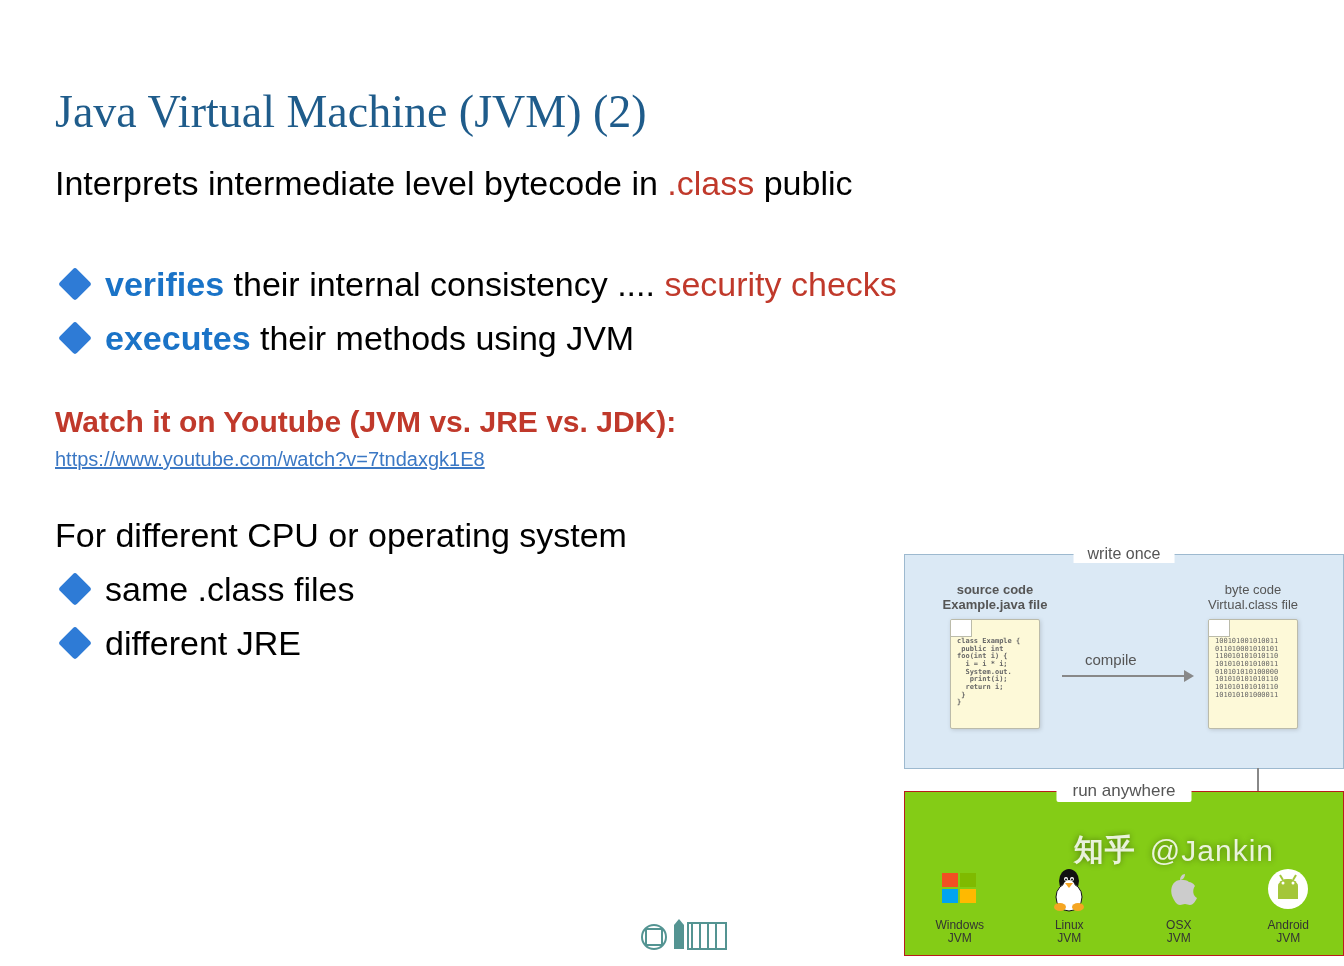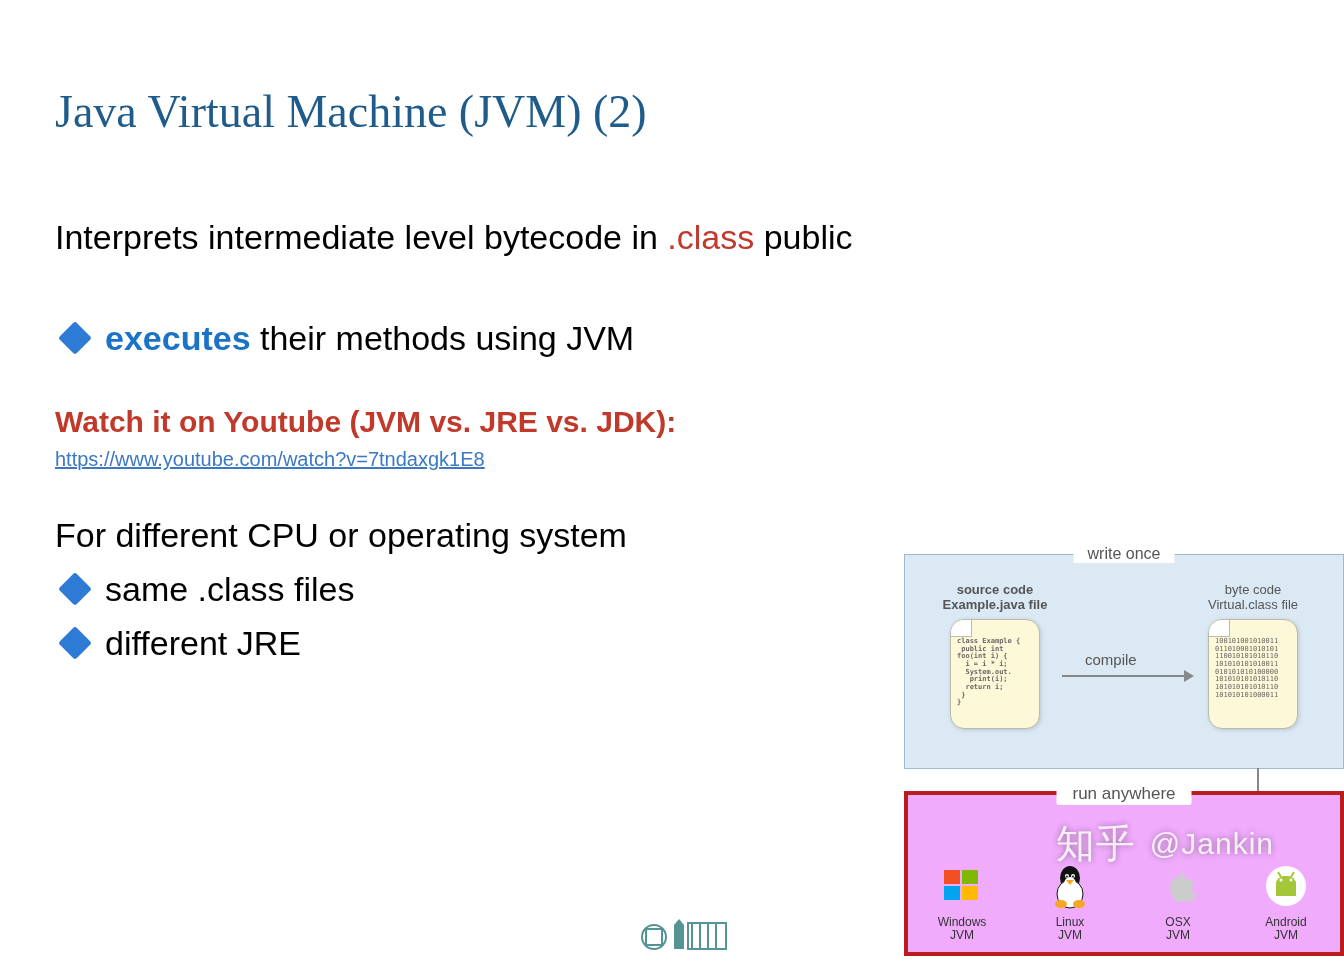--- a/index.html
+++ b/index.html
@@ -17,21 +17,21 @@
     width: 1344px;
     height: 966px;
     box-sizing: border-box;
     padding: 85px 55px 0 55px;
   }
   .title {
     font-family: Georgia, "Times New Roman", serif;
     color: #1f5c8b;
     font-size: 46px;
     font-weight: normal;
-    margin-bottom: 77px;
+    margin-bottom: 23px;
   }
   .body {
     font-size: 34px;
     line-height: 1.35;
     color: #000;
   }
   .intro-line { margin-bottom: 55px; }
   .red { color: #c0392b; }
   .blue-bold { color: #1a73c7; font-weight: bold; }
   .jre-heading { font-weight: bold; margin-bottom: 2px; font-size:34px;}
@@ -105,21 +105,21 @@
     width: 120px;
     text-align: center;
   }
   .file-box .caption { font-size: 13px; color:#555; line-height:1.15; margin-bottom:6px; }
   .doc {
     width: 90px;
     height: 110px;
     margin: 0 auto;
     background: #fdf9d8;
     border: 1px solid #bba;
-    border-radius: 14px;
+    border-radius: 2px;
     box-shadow: 1px 1px 4px rgba(0,0,0,.15);
     font-size: 8px;
     color: #666;
     padding: 18px 6px 4px 6px;
     box-sizing: border-box;
     position: relative;
     text-align: left;
     line-height: 1.1;
     overflow: hidden;
   }
@@ -171,22 +171,22 @@
     content:"";
     position:absolute;
     bottom:-2px; left:-5px;
     border-top:10px solid #888;
     border-left:6px solid transparent;
     border-right:6px solid transparent;
   }
 
   .diag-bottom {
     position: relative;
-    background: #f0abfc;
-    border: 4px solid #b91c1c;
+    background: #84cc16;
+    border: 1px solid #b91c1c;
     height: 165px;
     box-sizing: border-box;
   }
   .diag-bottom-label {
     position: absolute;
     top: -12px;
     left: 50%;
     transform: translateX(-50%);
     background: #fff;
     padding: 1px 16px;
@@ -217,21 +217,21 @@
     bottom: 95px;
     font-size: 30px;
     color: rgba(255,255,255,.85);
     text-shadow: 0 0 6px rgba(0,0,0,.4);
     letter-spacing: 1px;
     pointer-events: none;
     display:flex;
     align-items:center;
     gap:14px;
   }
-  .watermark .zh { font-weight:normal; font-size:39px; }
+  .watermark .zh { font-weight:bold; font-size:30px; }
   
   .footer-deco {
     position:absolute;
     bottom: 6px;
     left: 640px;
     color:#2a7a78;
     font-size: 26px;
     letter-spacing:-2px;
     opacity:.8;
   }
@@ -243,20 +243,23 @@
 
   <div class="title">Java Virtual Machine (JVM) (2)</div>
 
   <div class="body">
 
     <div class="intro-line">
       <span>Interprets intermediate level bytecode in </span><span class="red">.class</span><span> public</span>
     </div>
 
     <ul class="bullets">
+      <li>
+        <span class="blue-bold">verifies</span><span> their internal consistency .... </span><span class="red">security checks</span>
+      </li>
       <li>
         <span class="blue-bold">executes</span><span> their methods using JVM</span><span class="red"></span>
       </li>
     </ul>
 
     <div class="watch-block">
       <div class="watch-title">Watch it on Youtube (JVM vs. JRE vs. JDK):</div>
       <div class="watch-link">
         <span class="linklike">https://www.youtube.com/watch?v=7tndaxgk1E8</span>
       </div>

